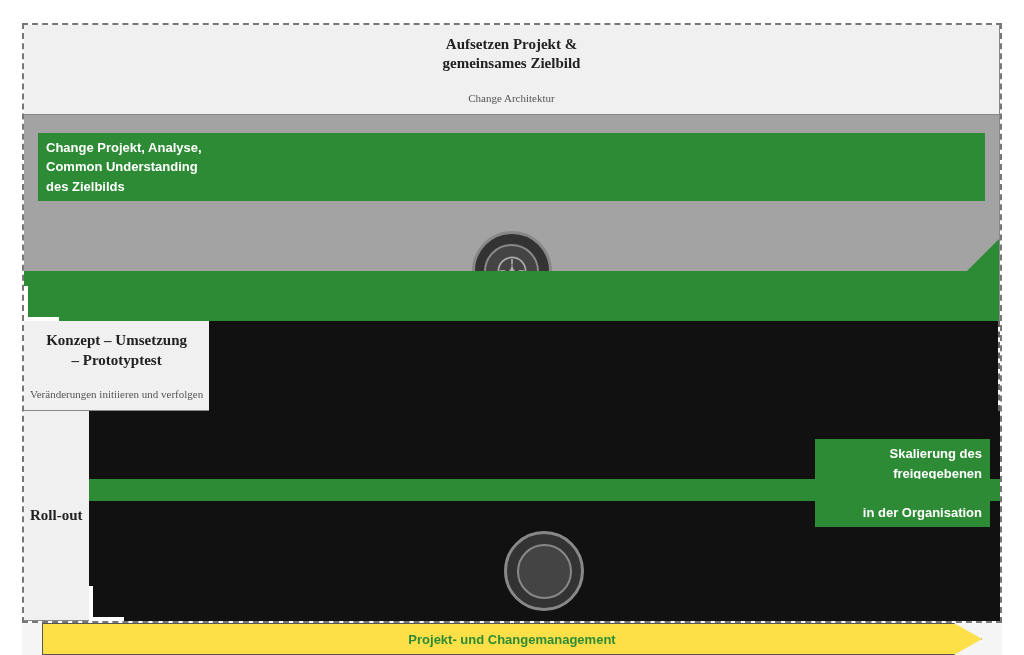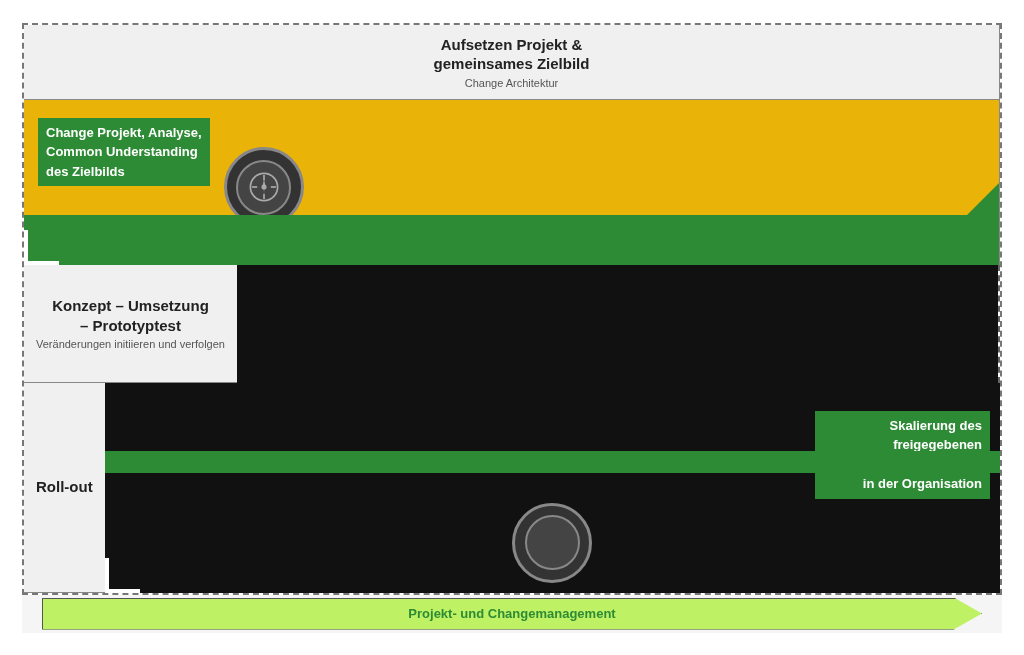--- a/index.html
+++ b/index.html
@@ -44,47 +44,48 @@
     
     .col3 {
       flex: 0 0 210px;
       display: flex;
       flex-direction: row;
     }
     
     .col-header {
       background: #f0f0f0;
       border-bottom: 1.5px solid #888;
-      padding: 10px 12px;
+      padding: 10px 6px;
       text-align: center;
       min-height: 70px;
       display: flex;
       flex-direction: column;
       align-items: center;
       justify-content: center;
+      font-family: Liberation Serif, serif;
     }
     .col-header .title {
       font-size: 15px;
       font-weight: bold;
       color: #222;
       line-height: 1.3;
     }
     .col-header .subtitle {
       font-size: 11px;
       color: #555;
-      margin-top: 3px;
+      margin-top: 18px;
     }
     
     .col1-body {
       flex: 1;
-      background: #eab308;
+      background: #a3a3a3;
       position: relative;
       overflow: hidden;
       display: flex;
-      flex-direction: row;
+      flex-direction: column;
     }
     .col1-text-area {
       padding: 18px 14px 10px 14px;
     }
     .col1-green-label {
       background: #2e8b35;
       color: #fff;
       font-size: 13px;
       font-weight: bold;
       padding: 5px 8px;
@@ -177,21 +178,21 @@
       height: 38px;
       background: #f5f5f5;
       display: flex;
       align-items: center;
       justify-content: center;
       position: relative;
     }
     .bottom-bar-arrow {
       width: 940px;
       height: 32px;
-      background: #bef264;
+      background: #fde047;
       display: flex;
       align-items: center;
       justify-content: center;
       clip-path: polygon(0% 0%, 97% 0%, 100% 50%, 97% 100%, 0% 100%);
       border: 1.5px solid #555;
     }
     .bottom-bar-text {
       font-size: 13px;
       font-weight: bold;
       color: #2e8b35;

